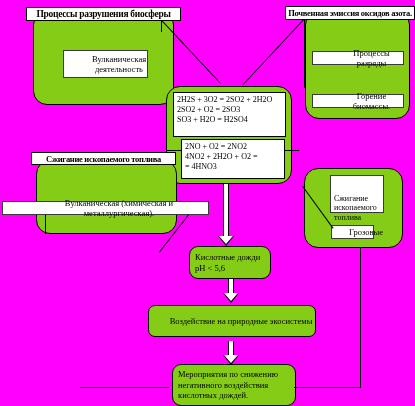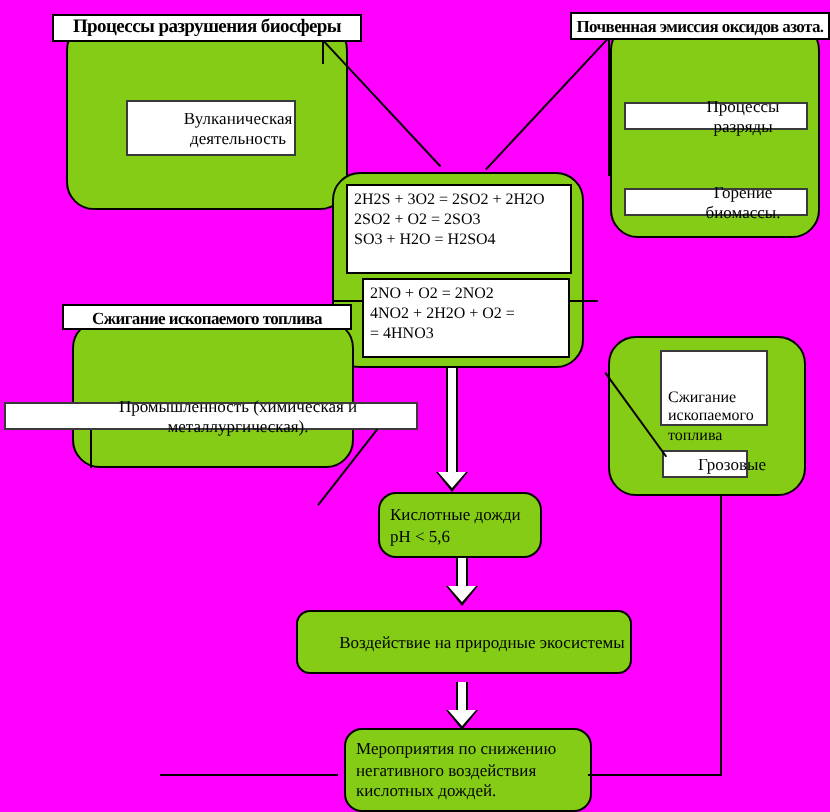--- a/index.html
+++ b/index.html
@@ -123,21 +123,21 @@
   <div class="rbox" style="left:166px; top:86px; width:126px; height:98px;"></div>
   <div class="formula" style="left:173px; top:92px; width:113px; height:45px; font-size:8px;">2H2S + 3O2 = 2SO2 + 2H2O
 2SO2 + O2 = 2SO3
 SO3 + H2O = H2SO4</div>
   <div class="formula" style="left:181px; top:139px; width:104px; height:40px; font-size:8px;">2NO + O2 = 2NO2
 4NO2 + 2H2O + O2 =
 = 4HNO3</div>
 
   <div class="rbox" style="left:36px; top:160px; width:141px; height:74px;"></div>
   <div class="rbox-title" style="left:31px; top:152px; width:145px; height:13px; font-size:8.5px;">Сжигание ископаемого топлива</div>
-  <div class="sbox center" style="left:2px; top:201px; width:207px; height:14px; font-size:8.5px;">Промышленность (химическая и металлургическая).</div>
+  <div class="sbox center" style="left:2px; top:201px; width:207px; height:14px; font-size:8.5px;">Вулканическая (химическая и металлургическая).</div>
 
   <div class="rbox" style="left:304px; top:168px; width:99px; height:80px;"></div>
   <div class="sbox" style="left:330px; top:175px; width:54px; height:38px; font-size:8px; white-space:pre-line; align-items:flex-start; padding-top:18px;">Сжигание
 ископаемого
 топлива</div>
   <div class="sbox center" style="left:331px; top:225px; width:43px; height:14px; font-size:8.5px;">Грозовые</div>
 
   <div class="rbox" style="left:189px; top:246px; width:82px; height:33px; border-radius:9px;
               display:flex; align-items:center; justify-content:flex-start;
               padding-left:5px; font-size:8.5px; white-space:pre-line; line-height:1.25;">Кислотные дожди

